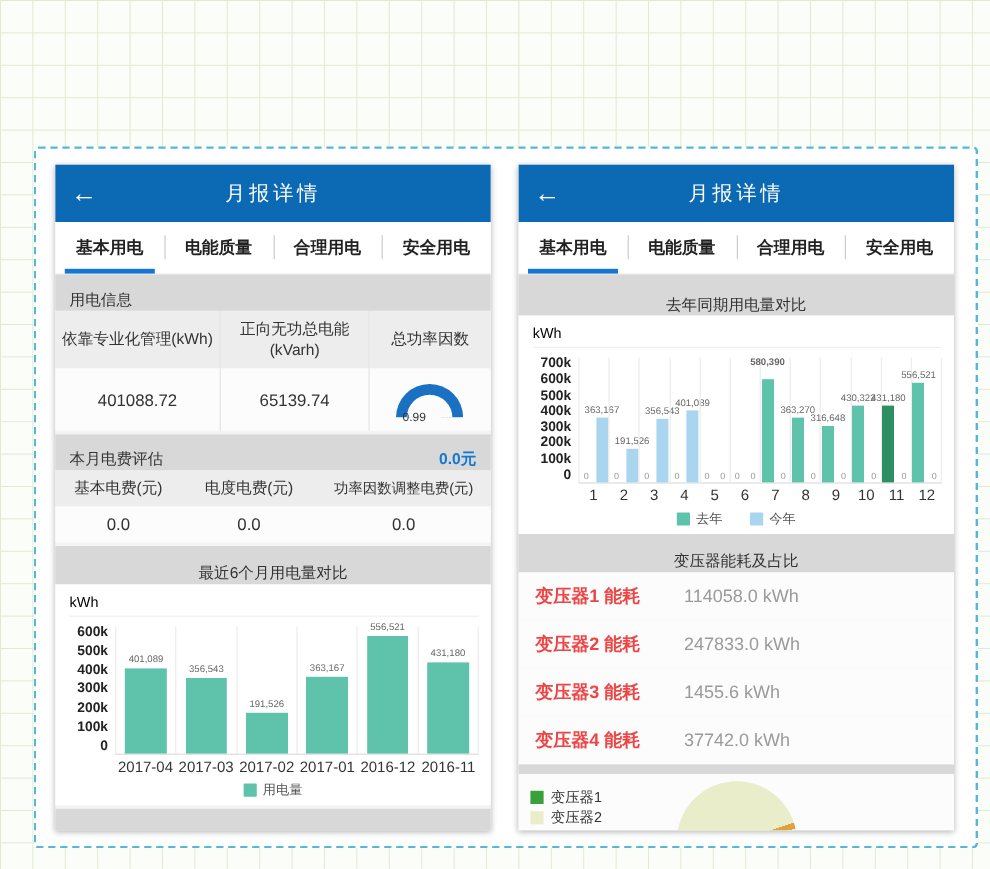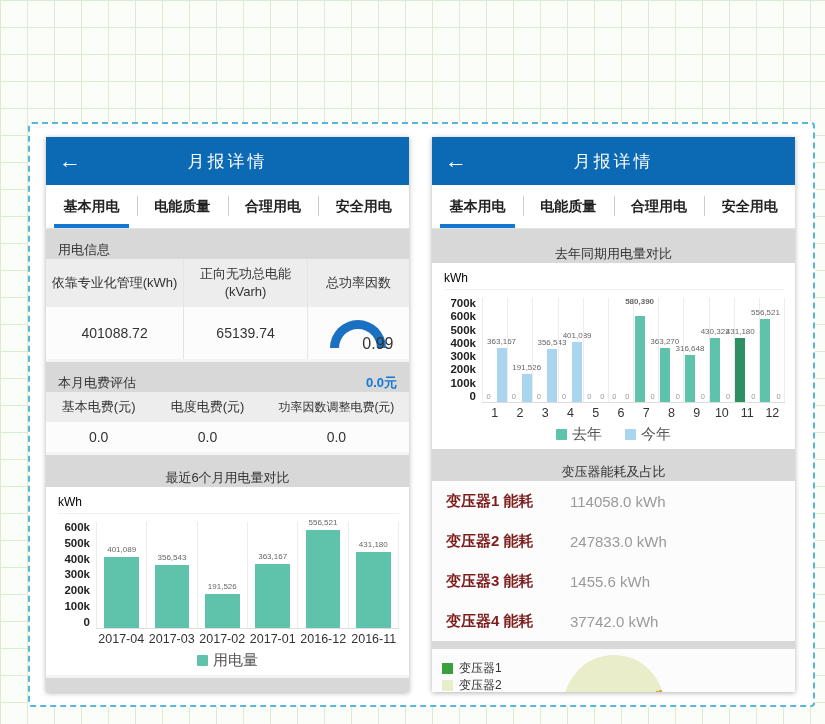--- a/index.html
+++ b/index.html
@@ -40,22 +40,22 @@
   .val-row .cell{font-size:14px;}
   .uc1{width:38%;} .uc2{width:34%;border-left:1px solid #e4e4e4;border-right:1px solid #e4e4e4;}
   .uc3{width:28%;}
   .bc1{width:29%;} .bc2{width:31%;} .bc3{width:40%;font-size:12px;white-space:nowrap;}
   .bill-right{margin-left:auto;color:#1478d2;font-weight:bold;}
   
   .gauge{width:58px;height:32px;position:relative;margin-top:6px;}
   .gauge-arc{width:56px;height:28px;margin:0 auto;box-sizing:border-box;
     border:9px solid #1a71c1;border-bottom:none;
     border-radius:56px 56px 0 0 / 56px 56px 0 0;}
-  .gauge-val{position:absolute;bottom:-3px;left:6px;width:100%;text-align:right;
-    font-size:16px;color:#333;margin-top:40px;}
+  .gauge-val{position:absolute;bottom:-3px;left:6px;width:100%;text-align:left;
+    font-size:10px;color:#333;margin-top:40px;}
   
   .chart-card{background:#fff;flex:0 0 auto;padding:6px 10px 2px 10px;}
   .kwh{color:#000000;font-size:12px;margin:2px 0 8px 2px;border-bottom:1px solid #f1f1f1;padding-bottom:4px;}
   .chart-wrap{display:flex;}
   .yaxis{width:40px;display:flex;flex-direction:column;justify-content:space-between;
     align-items:flex-end;padding-right:6px;font-size:11.5px;font-weight:bold;color:#222;box-sizing:border-box;}
   .ytick{line-height:11px;}
   .plot{flex:1;position:relative;display:flex;align-items:flex-end;border-bottom:1px solid #ddd;}
   .wrapL,.plotL{height:106px;} .wrapR,.plotR{height:104px;}
   .col{flex:1;height:100%;position:relative;border-left:1px solid #ececec;}
@@ -63,27 +63,27 @@
   .bar{position:absolute;bottom:0;left:15%;width:70%;}
   .bar-label{position:absolute;left:50%;transform:translateX(-50%);font-size:8px;
     color:#666;white-space:nowrap;}
   .gslots{position:absolute;bottom:0;left:0;width:100%;height:100%;display:flex;
     align-items:flex-end;justify-content:center;gap:3px;}
   .slot{width:10px;height:100%;position:relative;display:flex;align-items:flex-end;justify-content:center;}
   .gbar{width:100%;}
   .zero{position:absolute;bottom:1px;left:50%;transform:translateX(-50%);font-size:7.5px;color:#999;}
   .xlabels{display:flex;margin-left:40px;}
   .xl{flex:1;text-align:center;font-size:12.5px;color:#333;padding-top:4px;}
-  .legend{display:flex;justify-content:center;gap:23px;padding:5px 0 3px 0;font-size:15px;
+  .legend{display:flex;justify-content:center;gap:23px;padding:5px 0 3px 0;font-size:11px;
     color:#555;align-items:flex-start;}
   .leg-item{display:flex;align-items:center;}
   .sw{width:11px;height:11px;display:inline-block;margin-right:5px;border-radius:1px;}
   
   .t-row{height:40px;display:flex;align-items:center;background:#fcfcfc;padding:0 14px;flex:0 0 auto;}
-  .t-label{font-size:15px;font-weight:bold;color:#7f1d1d;width:112px;}
+  .t-label{font-size:15px;font-weight:bold;color:#ef4444;width:112px;}
   .t-val{font-size:15px;color:#9a9a9a;margin-left:12px;}
   
   .pie-area{flex:1;background:#fcfcfc;position:relative;border-top:8px solid #d8d8d8;overflow:hidden;}
   .pie-legend{position:absolute;left:10px;top:11px;font-size:12px;color:#333;}
   .pl-item{display:flex;align-items:center;height:17px;}
   .pl-sw{width:11px;height:11px;margin-right:6px;display:inline-block;}
   .pie{position:absolute;left:50%;transform:translateX(-50%);top:6px;width:100px;height:100px;
     border-radius:50%;
     background:conic-gradient(#e9edca 0 72deg,#e0a23e 72deg 78deg,#e9edca 78deg 360deg);}
   .gap3{height:3px;flex:0 0 auto;}

